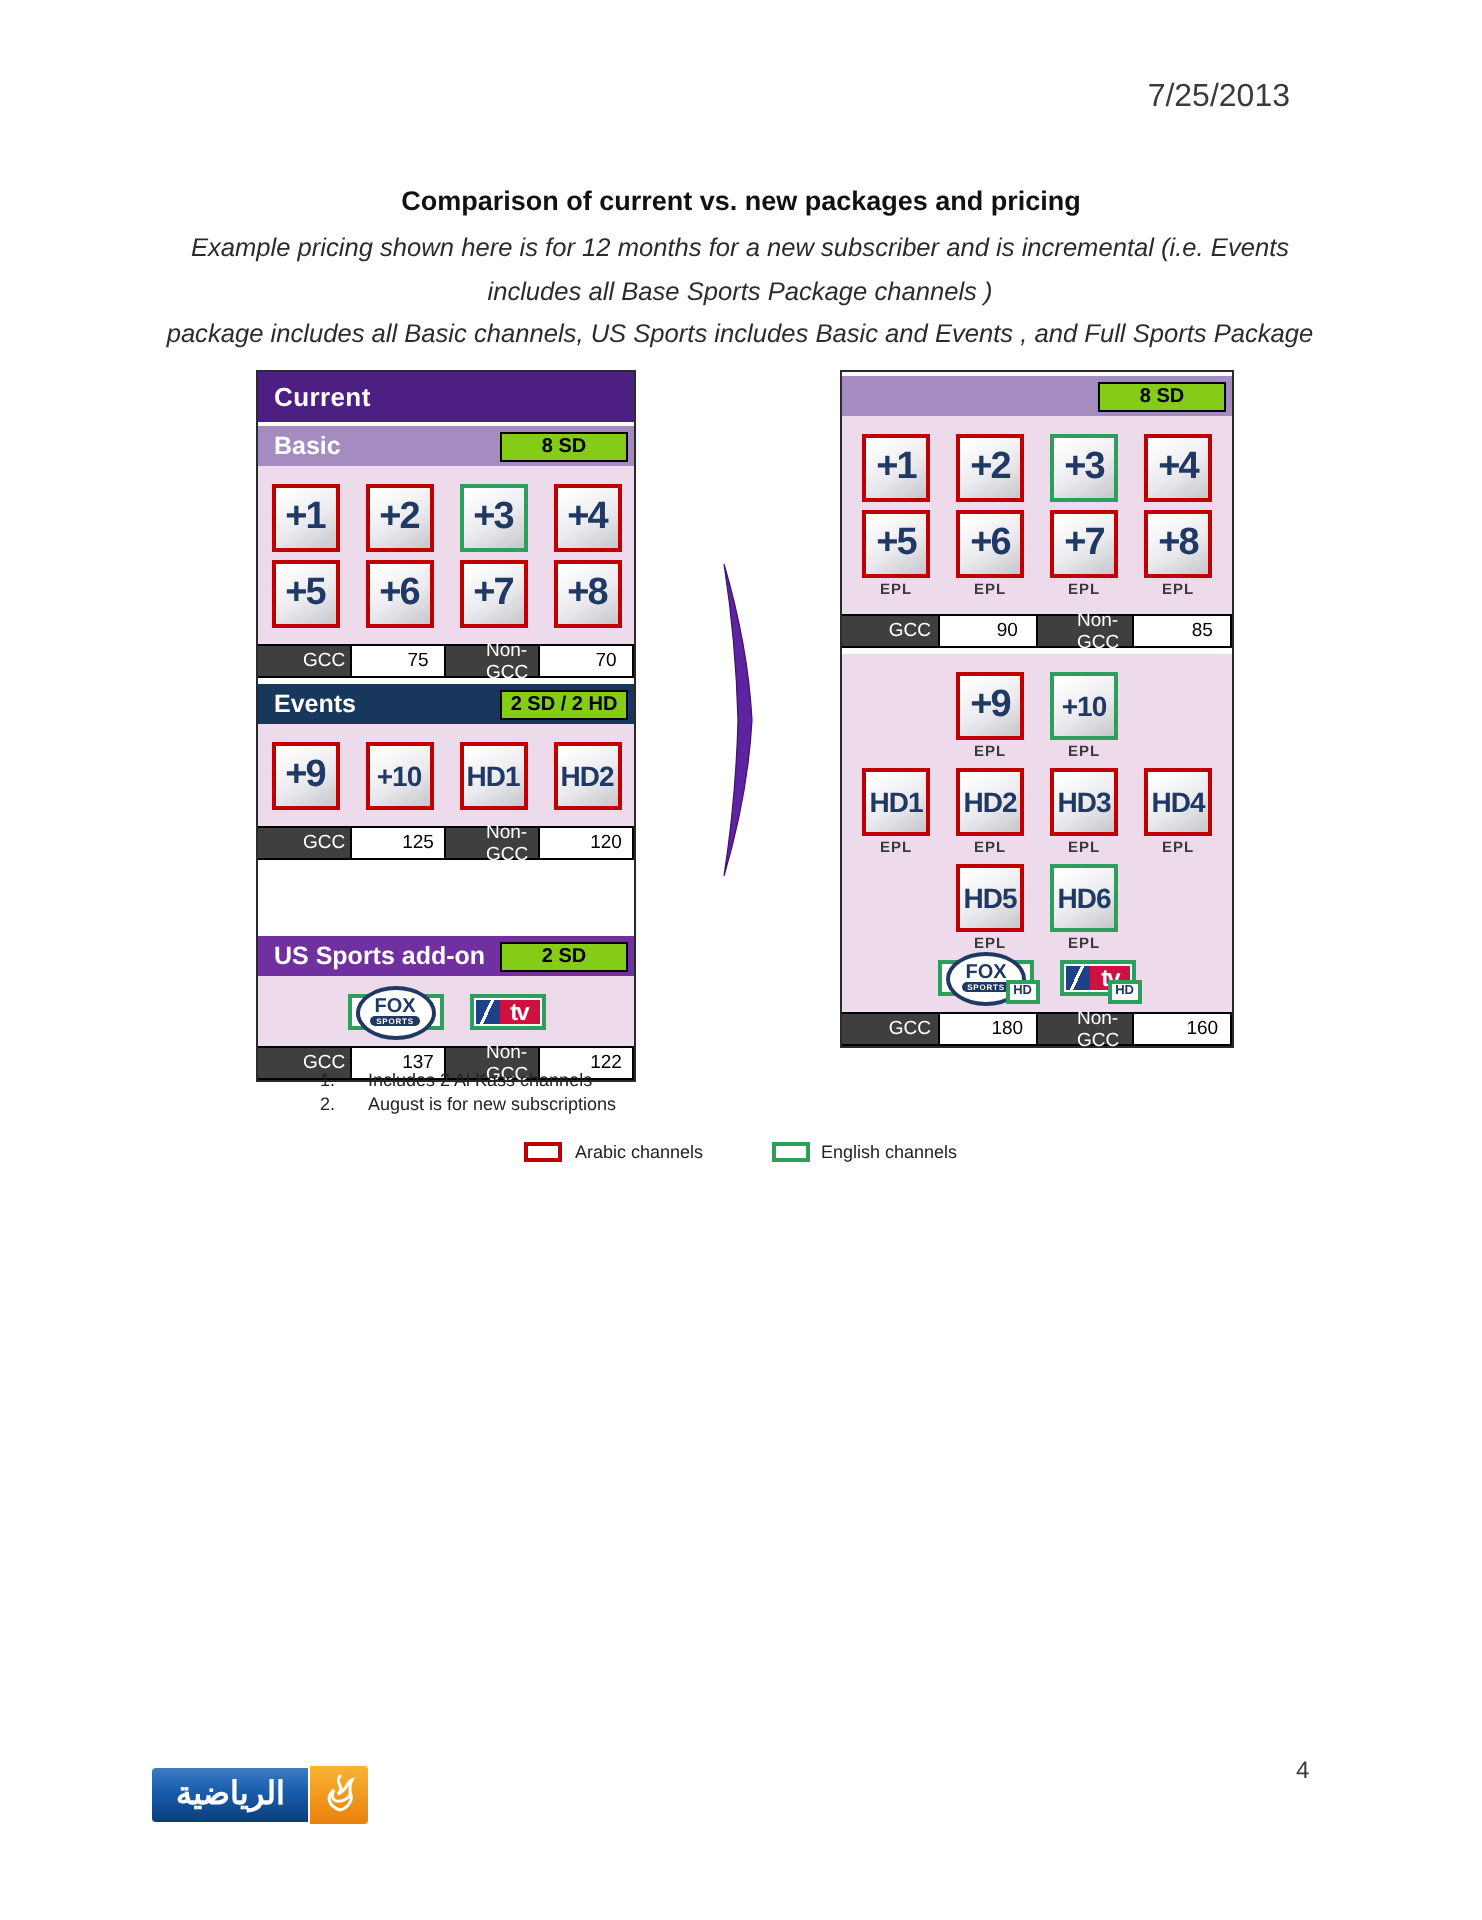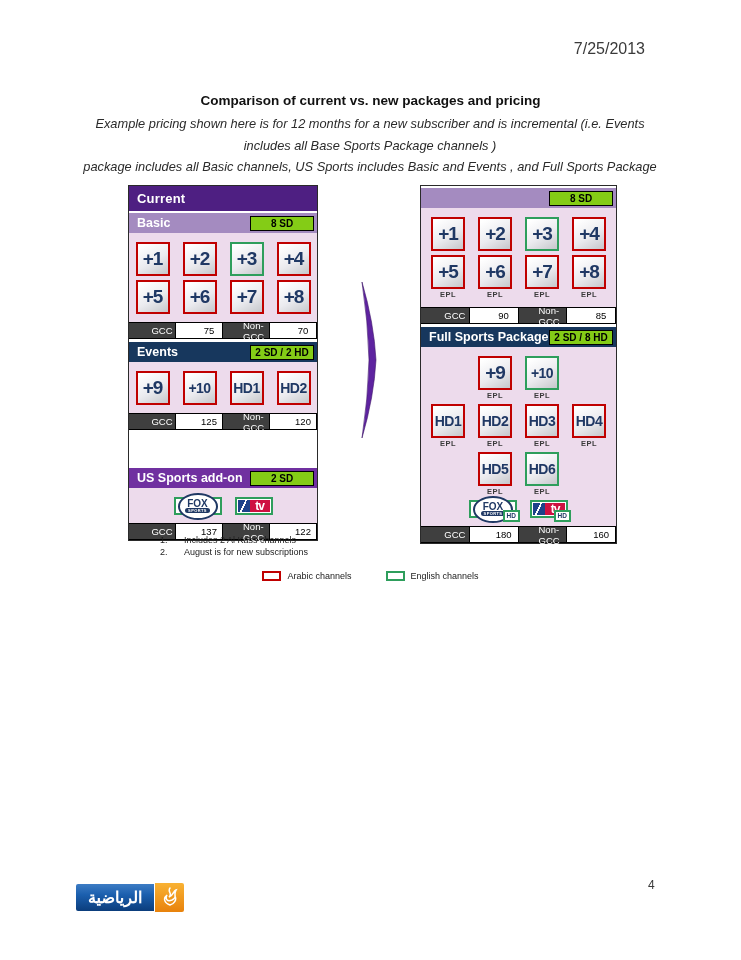--- a/index.html
+++ b/index.html
@@ -246,24 +246,20 @@
         </div>
       </div>
     <div class="pricerow">
       <div class="pcell pdark">GCC</div>
       <div class="pcell plight">90</div>
       <div class="pcell pdark">Non-GCC</div>
       <div class="pcell plight">85</div>
     </div>
 
     <div class="gap3"></div>
-    <div class="subheader sh-navy">
-      <span>Full Sports Package</span>
-      <span class="badge">2 SD / 8 HD</span>
-    </div>
     <div class="chanarea">
         <div class="chanrow">
           <div class="tilewrap">
             <div class="tile b-red">+9</div>
             <div class="epl">EPL</div>
           </div>
           <div class="tilewrap">
             <div class="tile b-green small">+10</div>
             <div class="epl">EPL</div>
           </div>

